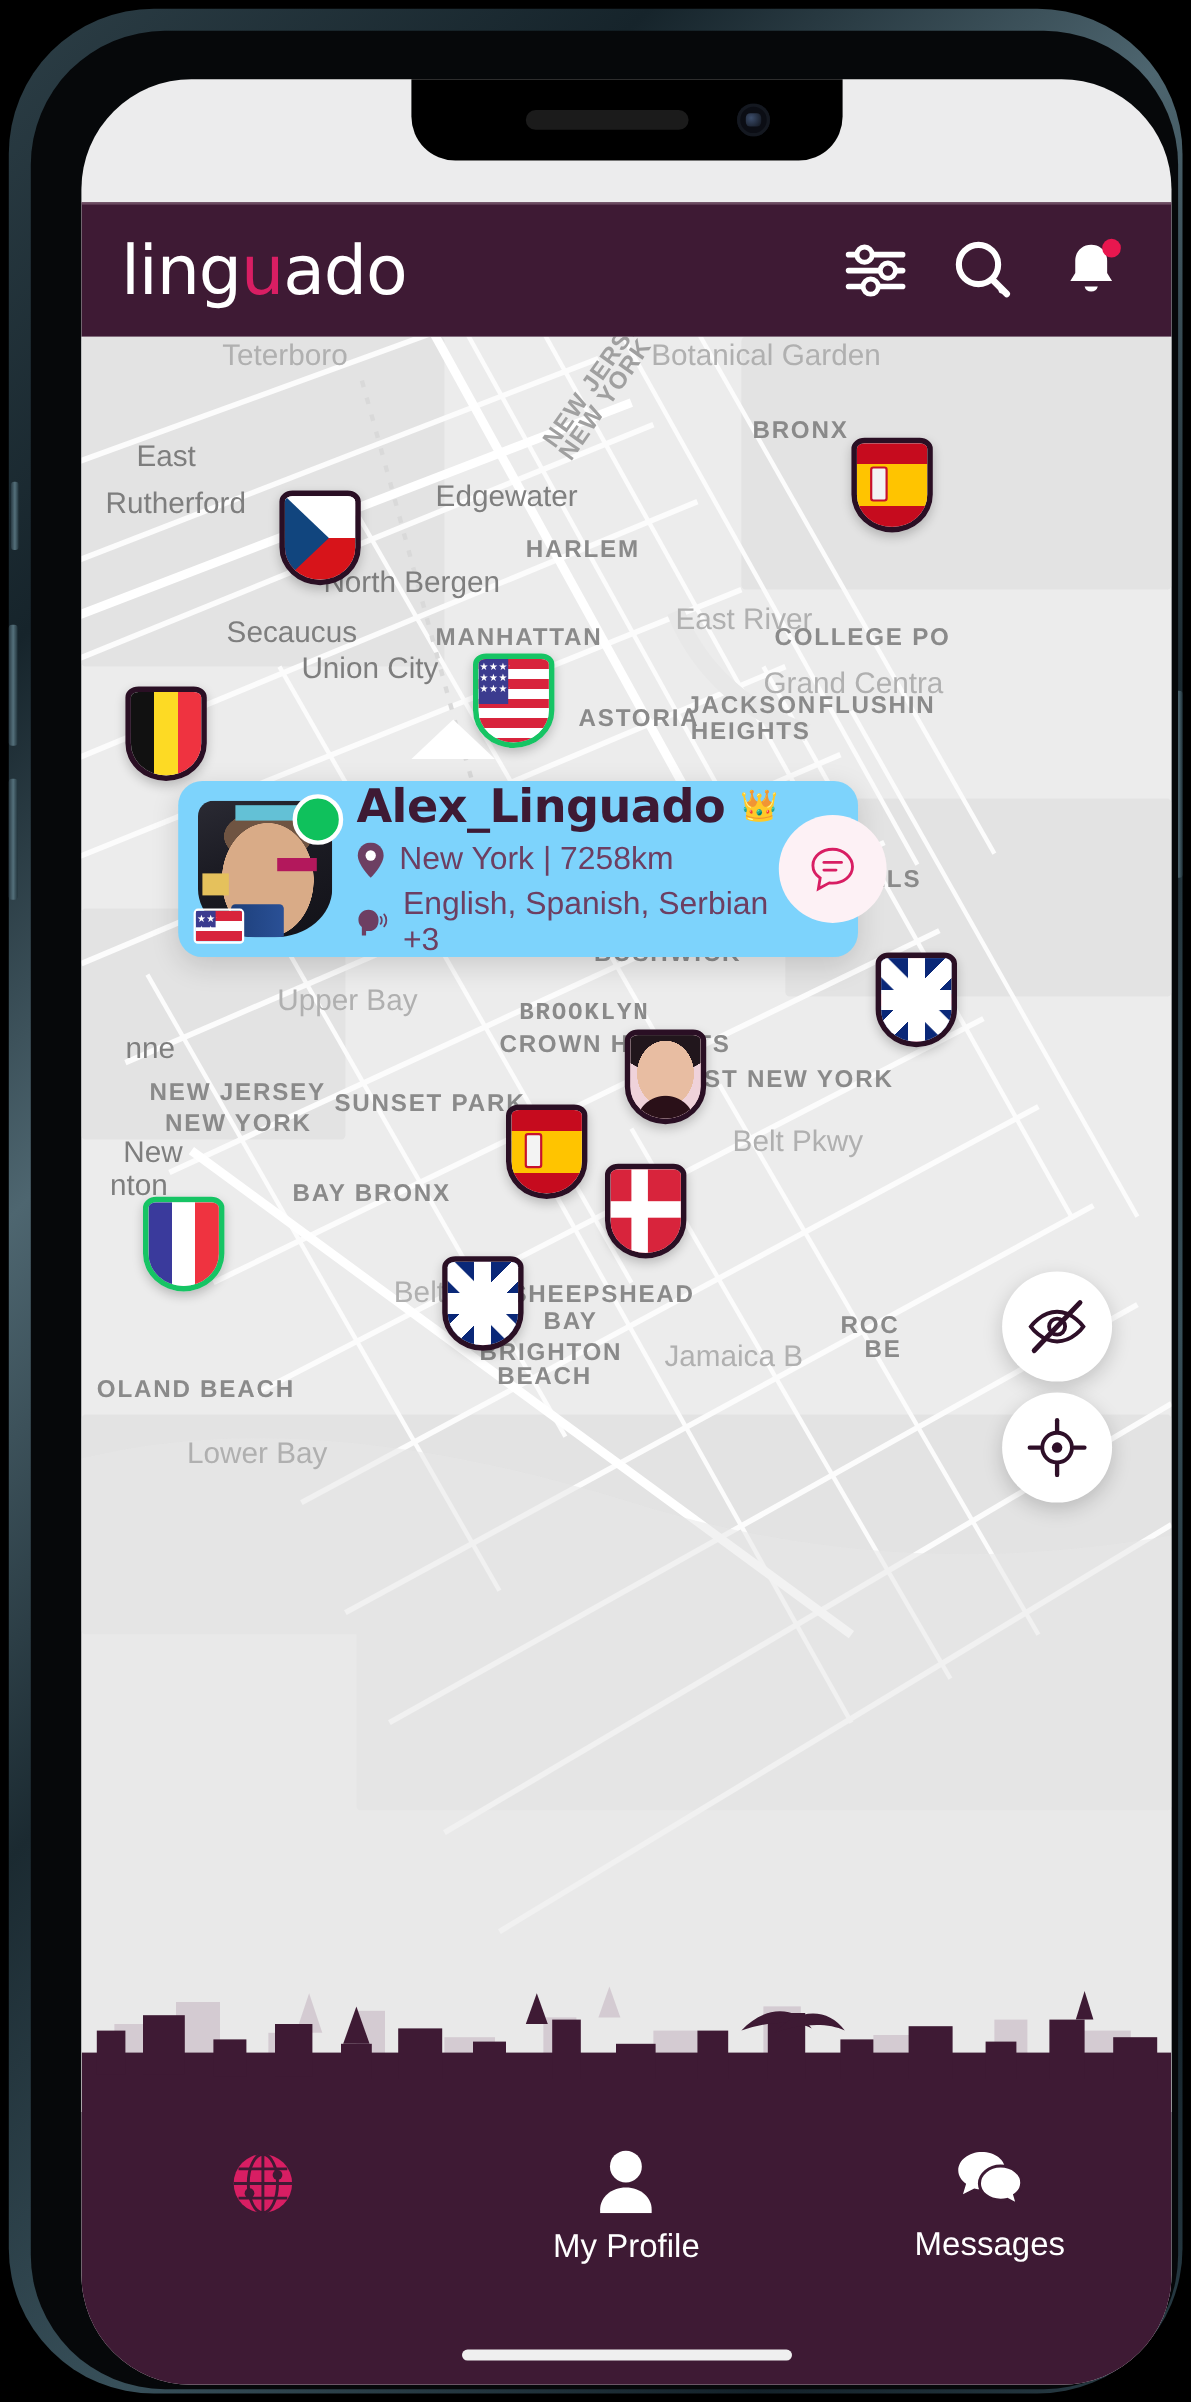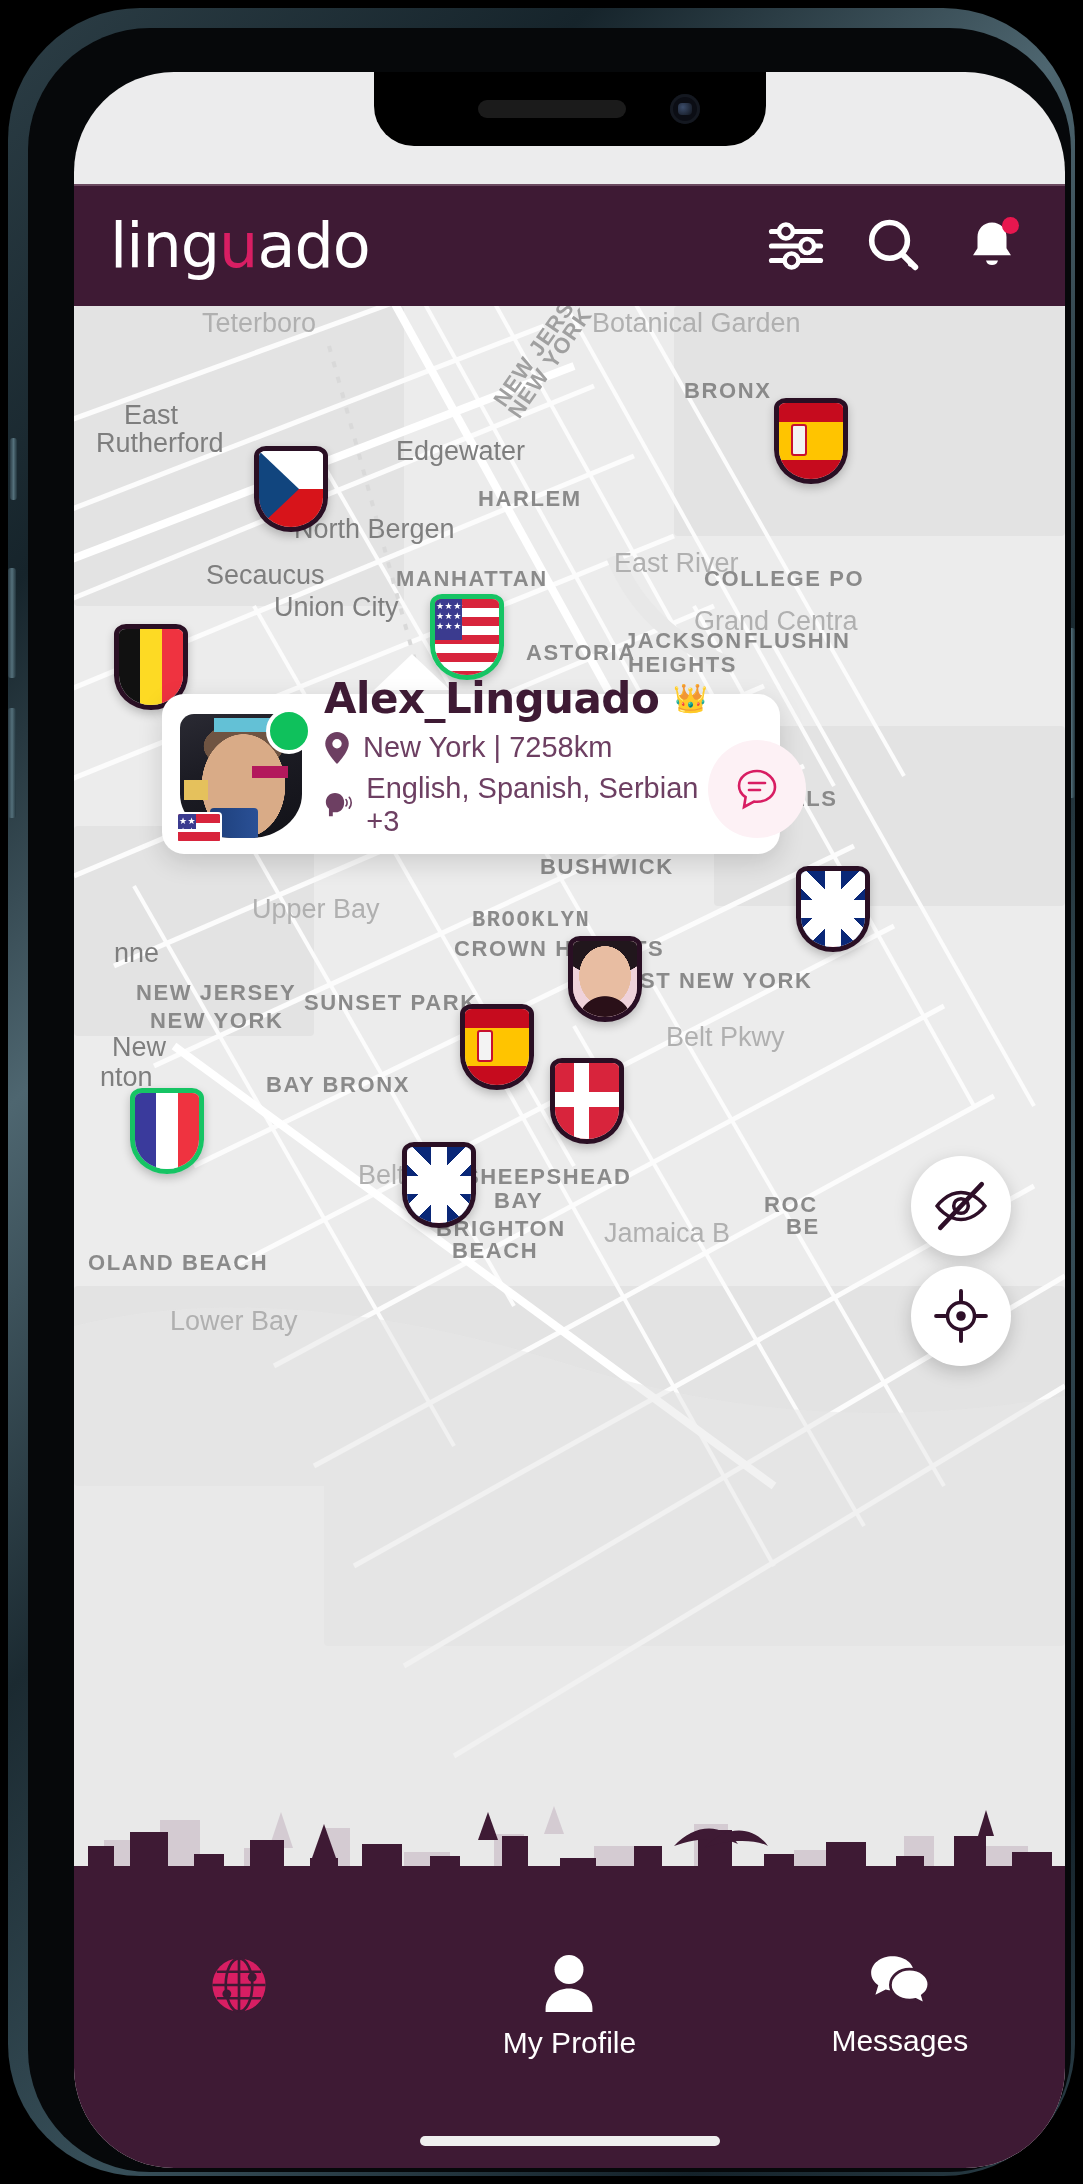--- a/index.html
+++ b/index.html
@@ -158,24 +158,24 @@
     position:absolute; inset:0;
     background:
       radial-gradient(circle at 50% 108%, #2a1018 0 30%, transparent 31%),
       radial-gradient(ellipse 26px 30px at 50% 46%, #e8bda2 0 99%, transparent 100%),
       radial-gradient(ellipse 40px 22px at 50% 16%, #21161c 0 99%, transparent 100%),
       #efd2da;
   }
 
   
   #profile-card {
-    position: absolute; left: 88px; top: 388px; width: 618px; height: 160px;
-    background: #ffffff; border-radius: 22px;
+    position: absolute; left: 88px; top: 404px; width: 618px; height: 160px;
+    background: #7dd3fc; border-radius: 22px;
     box-shadow: 0 8px 26px rgba(0,0,0,.14);
-    display: flex; align-items: flex-end; padding: 16px 18px;
+    display: flex; align-items: center; padding: 16px 18px;
     z-index: 4;
   }
   #card-pointer {
     position: absolute; left: 300px; top: 348px;
     width: 0; height: 0;
     border-left: 38px solid transparent; border-right: 38px solid transparent;
     border-bottom: 36px solid #fff; z-index: 3;
   }
   #avatar-wrap { position: relative; width: 122px; height: 124px; flex: 0 0 auto; }
   #avatar {
@@ -331,21 +331,21 @@
           </g>
         </svg>
 
         <div id="map-labels">
             <div class="maplabel city faint" style="left: 128px; top: 2px;">Teterboro</div>
             <div class="maplabel city faint" style="left: 518px; top: 2px;">Botanical Garden</div>
             <div class="maplabel rot" style="left: 392px; top: 22px; transform: rotate(-55deg);">NEW JERSEY</div>
             <div class="maplabel rot" style="left: 412px; top: 44px; transform: rotate(-55deg);">NEW YORK</div>
             <div class="maplabel district" style="left: 610px; top: 72px;">BRONX</div>
             <div class="maplabel city" style="left: 50px; top: 94px;">East</div>
-            <div class="maplabel city" style="left: 22px; top: 122px;">Rutherford</div>
+            <div class="maplabel city" style="left: 22px; top: 136px;">Rutherford</div>
             <div class="maplabel city" style="left: 322px; top: 130px;">Edgewater</div>
             <div class="maplabel district" style="left: 404px; top: 180px;">HARLEM</div>
             <div class="maplabel city" style="left: 220px; top: 208px;">North Bergen</div>
             <div class="maplabel city" style="left: 132px; top: 254px;">Secaucus</div>
             <div class="maplabel district" style="left: 322px; top: 260px;">MANHATTAN</div>
             <div class="maplabel city faint" style="left: 540px; top: 242px;">East River</div>
             <div class="maplabel district" style="left: 630px; top: 260px;">COLLEGE PO</div>
             <div class="maplabel city" style="left: 200px; top: 286px;">Union City</div>
             <div class="maplabel city faint" style="left: 620px; top: 300px;">Grand Centra</div>
             <div class="maplabel district" style="left: 670px; top: 322px;">FLUSHIN</div>

